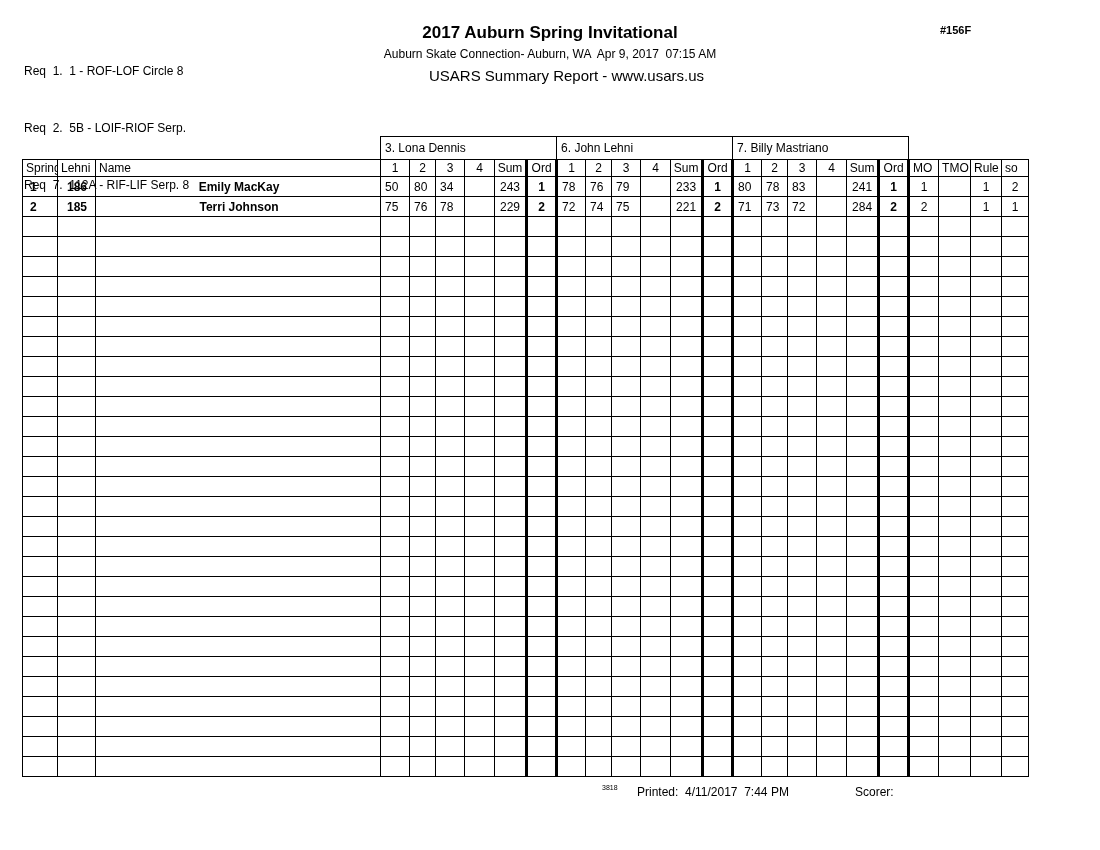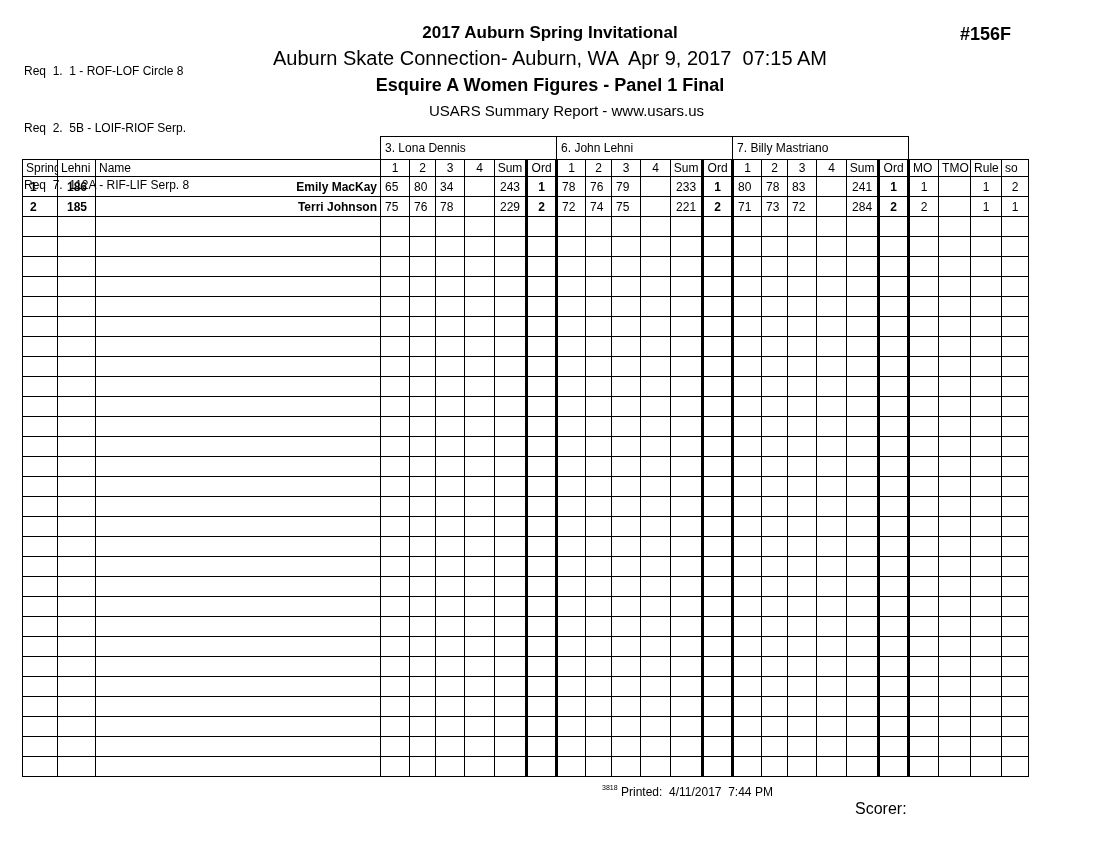--- a/index.html
+++ b/index.html
@@ -6,65 +6,64 @@
   html, body { margin: 0; padding: 0; }
   body {
     width: 1100px; height: 850px;
     background: #ffffff; color: #000000;
     font-family: "Liberation Sans", sans-serif;
     position: relative; overflow: hidden;
   }
   .requirements { position: absolute; top: 24px; left: 24px; font-size: 12px; line-height: 19px; white-space: pre; }
   .header-block { position: absolute; top: 23px; left: 0; width: 1100px; text-align: center; }
   .title { font-size: 17px; font-weight: bold; white-space: pre; }
-  .subtitle { font-size: 20px; margin-top: 4px; white-space: pre; }
+  .subtitle { font-size: 12px; margin-top: 4px; white-space: pre; }
   .event { font-size: 18px; font-weight: bold; margin-top: 5px; white-space: pre; }
   .report { font-size: 15px; margin-top: 6px; white-space: pre; padding-left: 33px; }
-  .doc-number { position: absolute; top: 24px; left: 960px; font-size: 18px; font-weight: bold; }
+  .doc-number { position: absolute; top: 24px; left: 940px; font-size: 11px; font-weight: bold; }
 
   table.score-table {
     position: absolute; top: 136px; left: 22px;
     border-collapse: collapse; table-layout: fixed;
     width: 941px; font-size: 12px;
   }
   td { border: 1px solid #000; padding: 0 3px; height: 20px; overflow: hidden; white-space: nowrap; vertical-align: middle; }
   tr.judge-row td { height: 23px; }
   tr.head-row td { height: 17px; }
   td.nb { border: none; }
   td.judge-name { font-size: 12px; padding-left: 4px; text-align: left; font-weight: normal; }
   td.h { text-align: left; font-weight: normal; padding-left: 3px; }
   td.c { text-align: center; padding: 0 1px; }
   td.score { text-align: left; padding-left: 4px; }
   td.sum { text-align: center; }
   td.ord { border-left: 3px solid #000; border-right: 3px solid #000; text-align: center; }
   td.b { font-weight: bold; }
   td.place { text-align: left; padding-left: 7px; }
   td.cont { text-align: center; padding-left: 4px; }
-  td.name { text-align: right; padding-left: 5px; }
+  td.name { text-align: center; padding-left: 5px; }
 
   .footer { position: absolute; top: 784px; left: 22px; width: 1013px; height: 16px; }
   .footer .code { position: absolute; left: 580px; top: 0; font-size: 7px; }
-  .footer .printed { position: absolute; left: 599px; top: 1px; font-size: 12px; white-space: pre; }
-  .footer .scorer { position: absolute; left: 833px; top: 1px; font-size: 16px; white-space: pre; margin-top: 15px; }
+  .footer .printed { position: absolute; left: 615px; top: 1px; font-size: 12px; white-space: pre; }
+  .footer .scorer { position: absolute; left: 833px; top: 1px; font-size: 12px; white-space: pre; }
 </style>
 </head>
 <body>
 
 <div>
 
   <div class="requirements">
     <div>Req  1.  1 - ROF-LOF Circle 8</div>
     <div>Req  2.  5B - LOIF-RIOF Serp.</div>
     <div>Req  7.  112A - RIF-LIF Serp. 8</div>
   </div>
 
   <div class="header-block">
     <div class="title">2017 Auburn Spring Invitational</div>
     <div class="subtitle">Auburn Skate Connection- Auburn, WA  Apr 9, 2017  07:15 AM</div>
-    <div class="event">Esquire A Women Figures - Panel 1 Final</div>
     <div class="report">USARS Summary Report - www.usars.us</div>
   </div>
 
   <div class="doc-number">#156F</div>
 
   <table class="score-table">
     <colgroup id="cols">
         <col style="width: 35px;">
         <col style="width: 38px;">
         <col style="width: 285px;">
@@ -123,21 +122,21 @@
           <td class="c ord">Ord</td>
           <td class="h">MO</td>
           <td class="h">TMO</td>
           <td class="h">Rule</td>
           <td class="h">so</td>
         </tr>
         <tr class="data-row">
           <td class="place b">1</td>
           <td class="cont b">186</td>
           <td class="name b">Emily MacKay</td>
-          <td class="score">65</td>
+          <td class="score">50</td>
           <td class="score">80</td>
           <td class="score">34</td>
           <td class="score"></td>
           <td class="sum">243</td>
           <td class="ord b">1</td>
           <td class="score">78</td>
           <td class="score">76</td>
           <td class="score">79</td>
           <td class="score"></td>
           <td class="sum">233</td>

